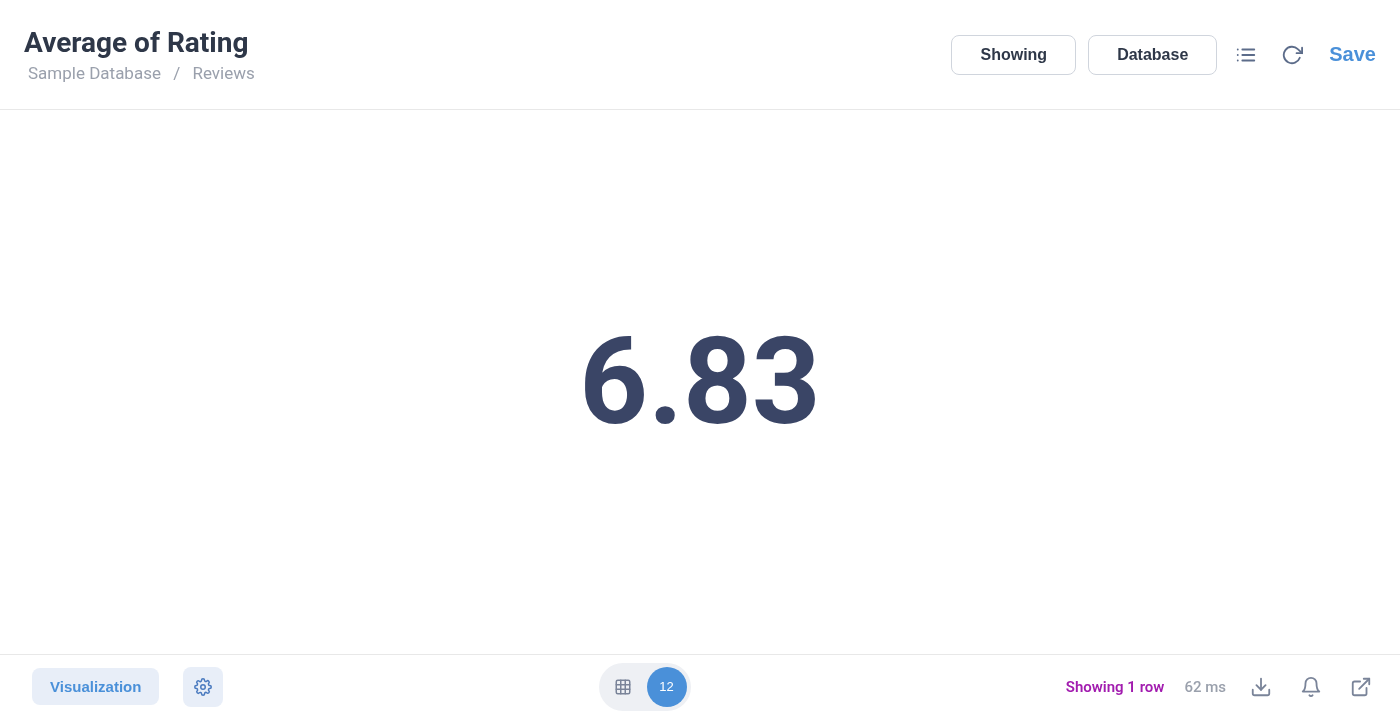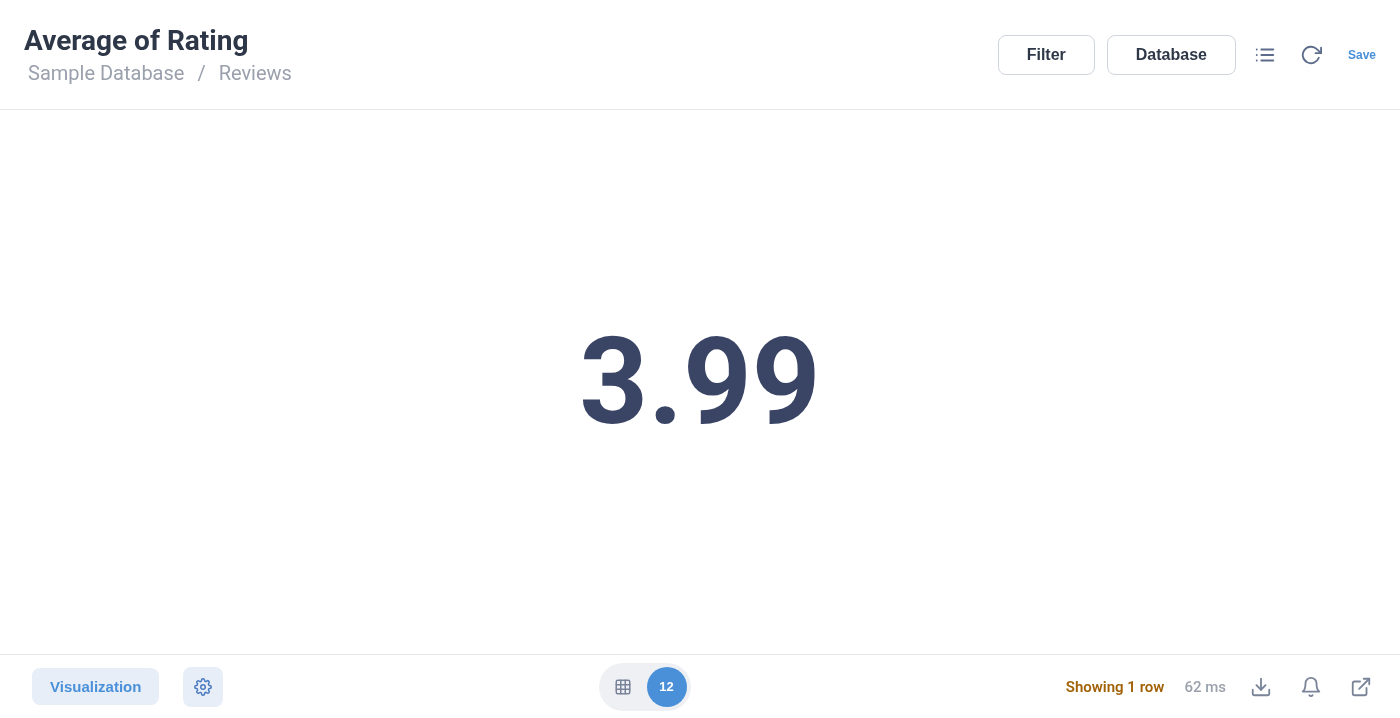--- a/index.html
+++ b/index.html
@@ -24,21 +24,21 @@
       flex-shrink: 0;
     }
     .header-left {}
     .header-title {
       font-size: 28px;
       font-weight: 700;
       color: #2e3748;
       line-height: 1.2;
     }
     .header-breadcrumb {
-      font-size: 20px;
+      font-size: 17px;
       color: #9aa0ac;
       margin-top: 4px;
     }
     .header-breadcrumb span {
       margin: 0 4px;
     }
     .header-actions {
       display: flex;
       align-items: center;
       gap: 12px;
@@ -63,21 +63,21 @@
       align-items: center;
       justify-content: center;
       padding: 6px;
       border-radius: 6px;
     }
 
     .btn-save {
       background: none;
       border: none;
       cursor: pointer;
-      font-size: 12px;
+      font-size: 20px;
       font-weight: 600;
       color: #4a90d9;
       padding: 6px 8px;
     }
 
     
     .main-content {
       flex: 1;
       display: flex;
       align-items: center;
@@ -148,32 +148,32 @@
       justify-content: center;
       cursor: pointer;
       background: transparent;
       color: #7a8499;
       font-size: 15px;
     }
     .view-btn.active {
       background: #4a90d9;
       color: #fff;
       font-size: 13px;
-      font-weight: 700;
+      font-weight: 400;
     }
 
     .footer-right {
       display: flex;
       align-items: center;
       gap: 20px;
     }
     .showing-text {
       font-size: 15px;
       font-weight: 600;
-      color: #a16207;
+      color: #a21caf;
     }
     .ms-text {
       font-size: 15px;
       color: #9aa0ac;
       font-weight: 500;
     }
     .footer-icon-btn {
       background: none;
       border: none;
       cursor: pointer;
@@ -200,21 +200,21 @@
 <div class="header">
   <div class="header-left">
     <div class="header-title">Average of Rating</div>
     <div class="header-breadcrumb">
       <span>Sample Database</span>
       <span>/</span>
       <span>Reviews</span>
     </div>
   </div>
   <div class="header-actions">
-    <button class="btn-outline">Filter</button>
+    <button class="btn-outline">Showing</button>
     <button class="btn-outline">Database</button>
 
     <button class="icon-btn">
       <svg class="icon-svg" viewBox="0 0 24 24" fill="none" stroke="currentColor" stroke-width="2" stroke-linecap="round" stroke-linejoin="round">
         <line x1="8" y1="6" x2="21" y2="6"></line>
         <line x1="8" y1="12" x2="21" y2="12"></line>
         <line x1="8" y1="18" x2="21" y2="18"></line>
         <line x1="3" y1="6" x2="3.01" y2="6"></line>
         <line x1="3" y1="12" x2="3.01" y2="12"></line>
         <line x1="3" y1="18" x2="3.01" y2="18"></line>
@@ -226,21 +226,21 @@
         <polyline points="23 4 23 10 17 10"></polyline>
         <path d="M20.49 15a9 9 0 1 1-2.12-9.36L23 10"></path>
       </svg>
     </button>
 
     <button class="btn-save">Save</button>
   </div>
 </div>
 
 <div class="main-content">
-  <div class="big-number">3.99</div>
+  <div class="big-number">6.83</div>
 </div>
 
 <div class="footer">
   <div class="footer-left">
     <button class="viz-btn">Visualization</button>
     <button class="gear-btn">
       <svg class="icon-svg-sm" viewBox="0 0 24 24" fill="none" stroke="currentColor" stroke-width="2" stroke-linecap="round" stroke-linejoin="round">
         <circle cx="12" cy="12" r="3"></circle>
         <path d="M19.4 15a1.65 1.65 0 0 0 .33 1.82l.06.06a2 2 0 0 1-2.83 2.83l-.06-.06a1.65 1.65 0 0 0-1.82-.33 1.65 1.65 0 0 0-1 1.51V21a2 2 0 0 1-4 0v-.09A1.65 1.65 0 0 0 9 19.4a1.65 1.65 0 0 0-1.82.33l-.06.06a2 2 0 0 1-2.83-2.83l.06-.06A1.65 1.65 0 0 0 4.68 15a1.65 1.65 0 0 0-1.51-1H3a2 2 0 0 1 0-4h.09A1.65 1.65 0 0 0 4.6 9a1.65 1.65 0 0 0-.33-1.82l-.06-.06a2 2 0 0 1 2.83-2.83l.06.06A1.65 1.65 0 0 0 9 4.68a1.65 1.65 0 0 0 1-1.51V3a2 2 0 0 1 4 0v.09a1.65 1.65 0 0 0 1 1.51 1.65 1.65 0 0 0 1.82-.33l.06-.06a2 2 0 0 1 2.83 2.83l-.06.06A1.65 1.65 0 0 0 19.4 9a1.65 1.65 0 0 0 1.51 1H21a2 2 0 0 1 0 4h-.09a1.65 1.65 0 0 0-1.51 1z"></path>
       </svg>

